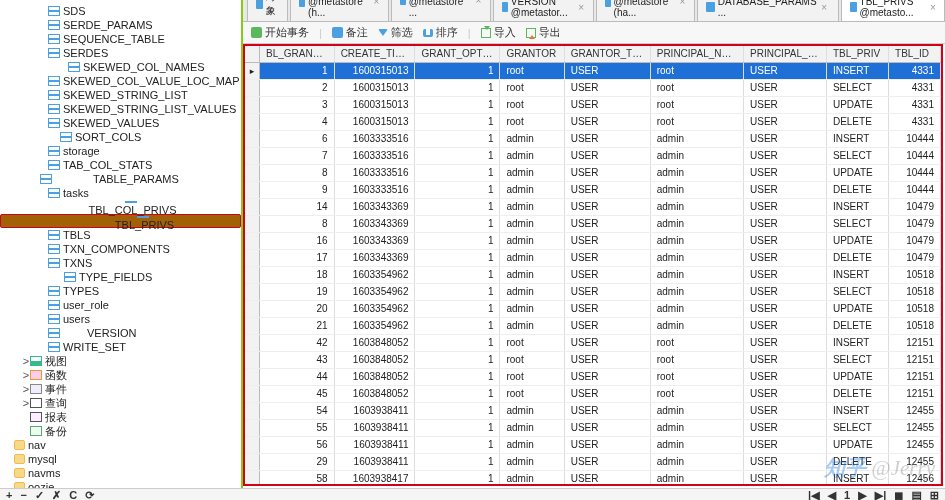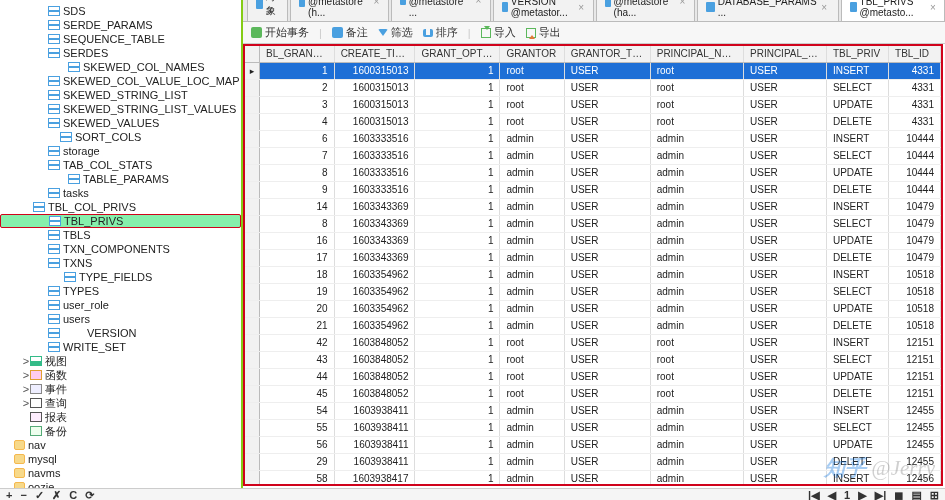--- a/index.html
+++ b/index.html
@@ -4,21 +4,21 @@
 <style>
   * { box-sizing: border-box; margin: 0; padding: 0; }
   body { font-family: "Microsoft YaHei", Arial, sans-serif; font-size: 11px; color: #222; background: #fff; width: 945px; height: 500px; overflow: hidden; position: relative; }
   .main { display: flex; height: 488px; }
   
   .tree-pane { width: 243px; height: 100%; overflow: auto; border-right: 2px solid #84cc16; background: #fff; scrollbar-width: thin; }
   .tree-pane::-webkit-scrollbar { width: 12px; height: 12px; }
   .tree-pane::-webkit-scrollbar-thumb { background: #c8c8c8; }
   .tree-pane::-webkit-scrollbar-track { background: #f1f1f1; }
   .tree-node { white-space: nowrap; padding: 1px 0 1px 0; height: 14px; line-height: 14px; cursor: pointer; display: flex; align-items: center; }
-  .tree-node.selected { background: #86efac; }
+  .tree-node.selected { background: #a16207; flex-direction: column; }
   .tree-node.highlighted { border: 1px solid #d0021b; border-radius: 2px; }
   .tree-icon { display: inline-block; width: 12px; height: 10px; margin-right: 3px; }
   .tree-icon.table { background: linear-gradient(#fff 33%, #4aa0e0 33% 66%, #fff 66%); border: 1px solid #4aa0e0; }
   .tree-icon.view { border: 1px solid #3b8; background: linear-gradient(#fff 50%, #3b8 50%); }
   .tree-icon.func { border: 1px solid #e0a030; background: #fce; }
   .tree-icon.event { border: 1px solid #888; background: #eef; }
   .tree-icon.query { border: 1px solid #555; background: #fff; }
   .tree-icon.report { border: 1px solid #555; background: #fef; }
   .tree-icon.backup { border: 1px solid #5a7; background: #efe; }
   .tree-icon.db { border: 1px solid #f5b84e; background: #f7d98a; border-radius: 2px; height: 10px; width: 11px; }
@@ -115,29 +115,29 @@
         <span>SORT_COLS</span>
       </div>
       <div class="tree-node" style="padding-left: 48px;">
         <span class="tree-icon table"></span>
         <span>storage</span>
       </div>
       <div class="tree-node" style="padding-left: 48px;">
         <span class="tree-icon table"></span>
         <span>TAB_COL_STATS</span>
       </div>
-      <div class="tree-node" style="padding-left: 68px;">
+      <div class="tree-node" style="padding-left: 40px; gap: 38px;">
         <span class="tree-icon table"></span>
         <span>TABLE_PARAMS</span>
       </div>
       <div class="tree-node" style="padding-left: 48px;">
         <span class="tree-icon table"></span>
         <span>tasks</span>
       </div>
-      <div class="tree-node" style="padding-left: 33px;">
+      <div class="tree-node" style="padding-left: 24px; flex-direction: column;">
         <span class="tree-icon table"></span>
         <span>TBL_COL_PRIVS</span>
       </div>
       <div class="tree-node selected highlighted" style="padding-left: 48px;">
         <span class="tree-icon table"></span>
         <span>TBL_PRIVS</span>
       </div>
       <div class="tree-node" style="padding-left: 48px;">
         <span class="tree-icon table"></span>
         <span>TBLS</span>

